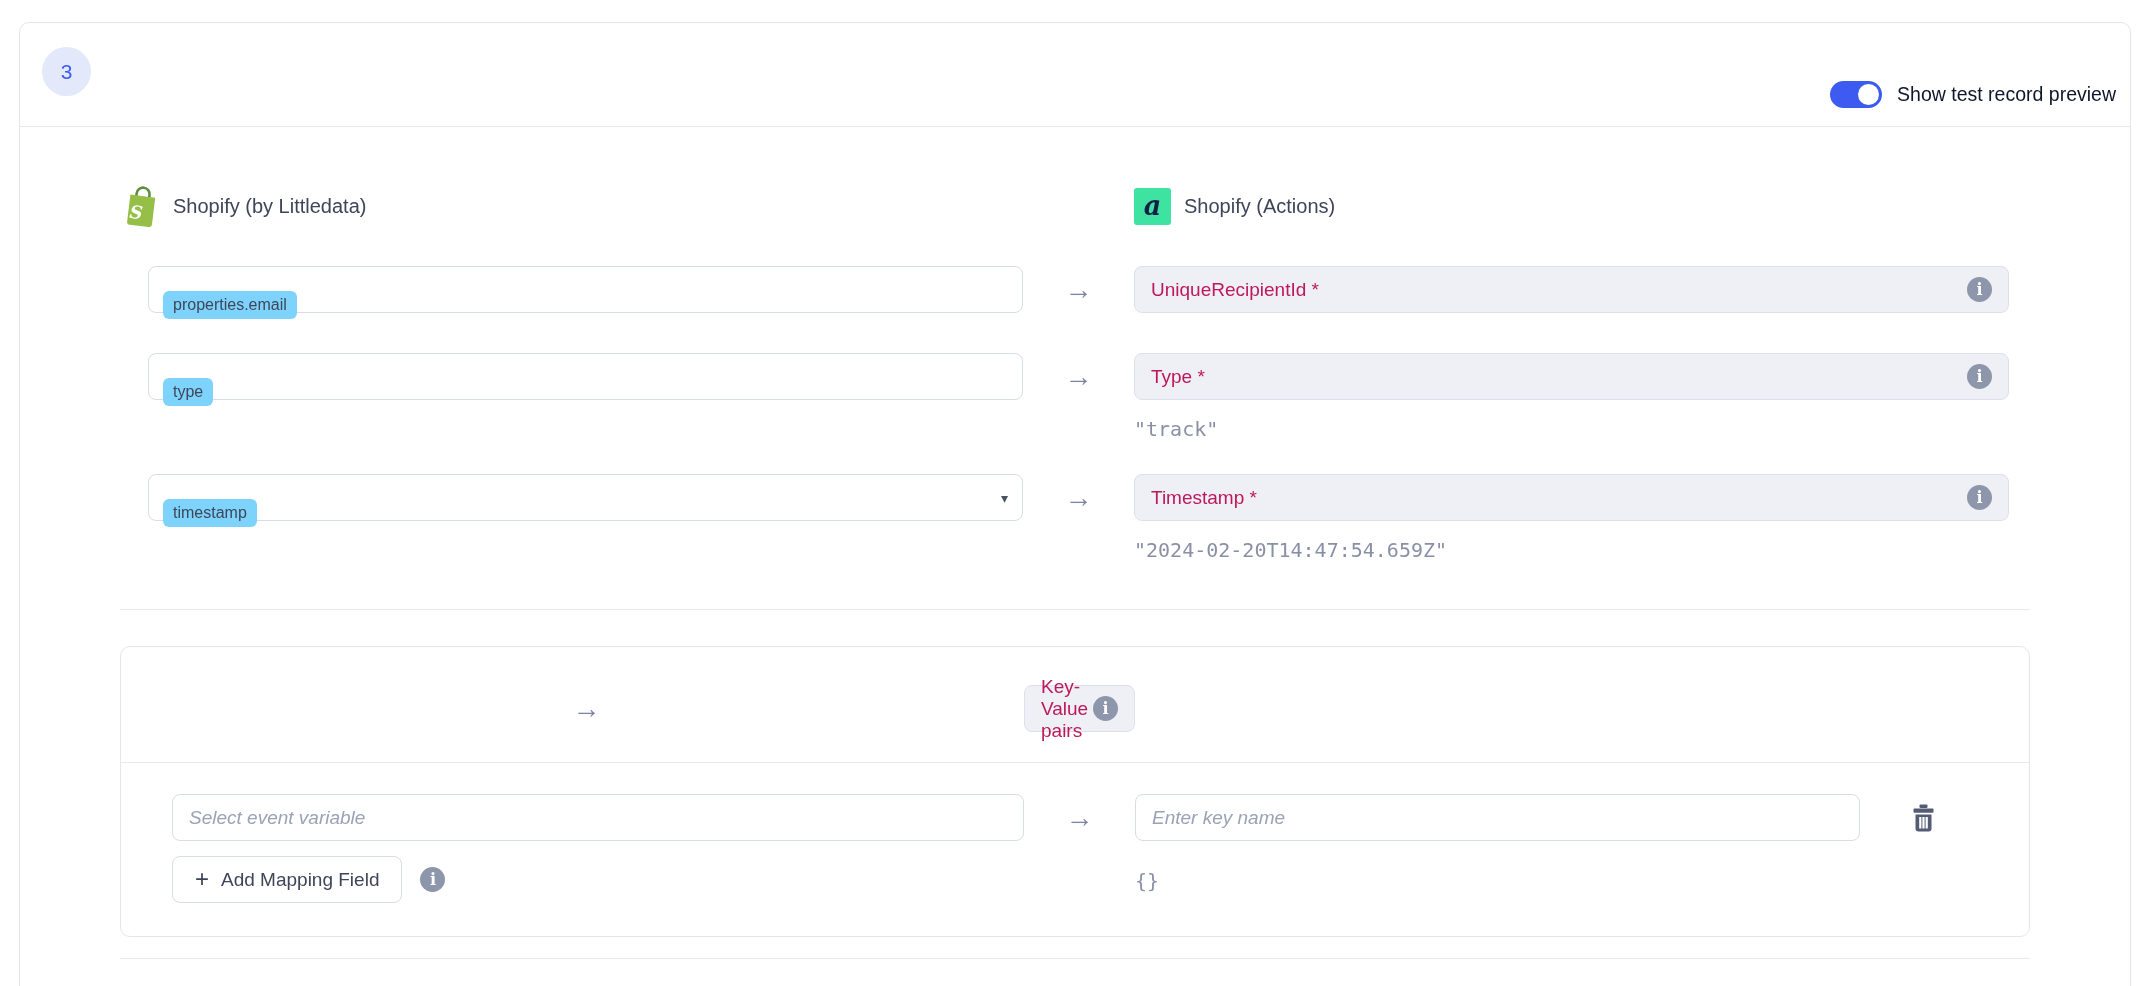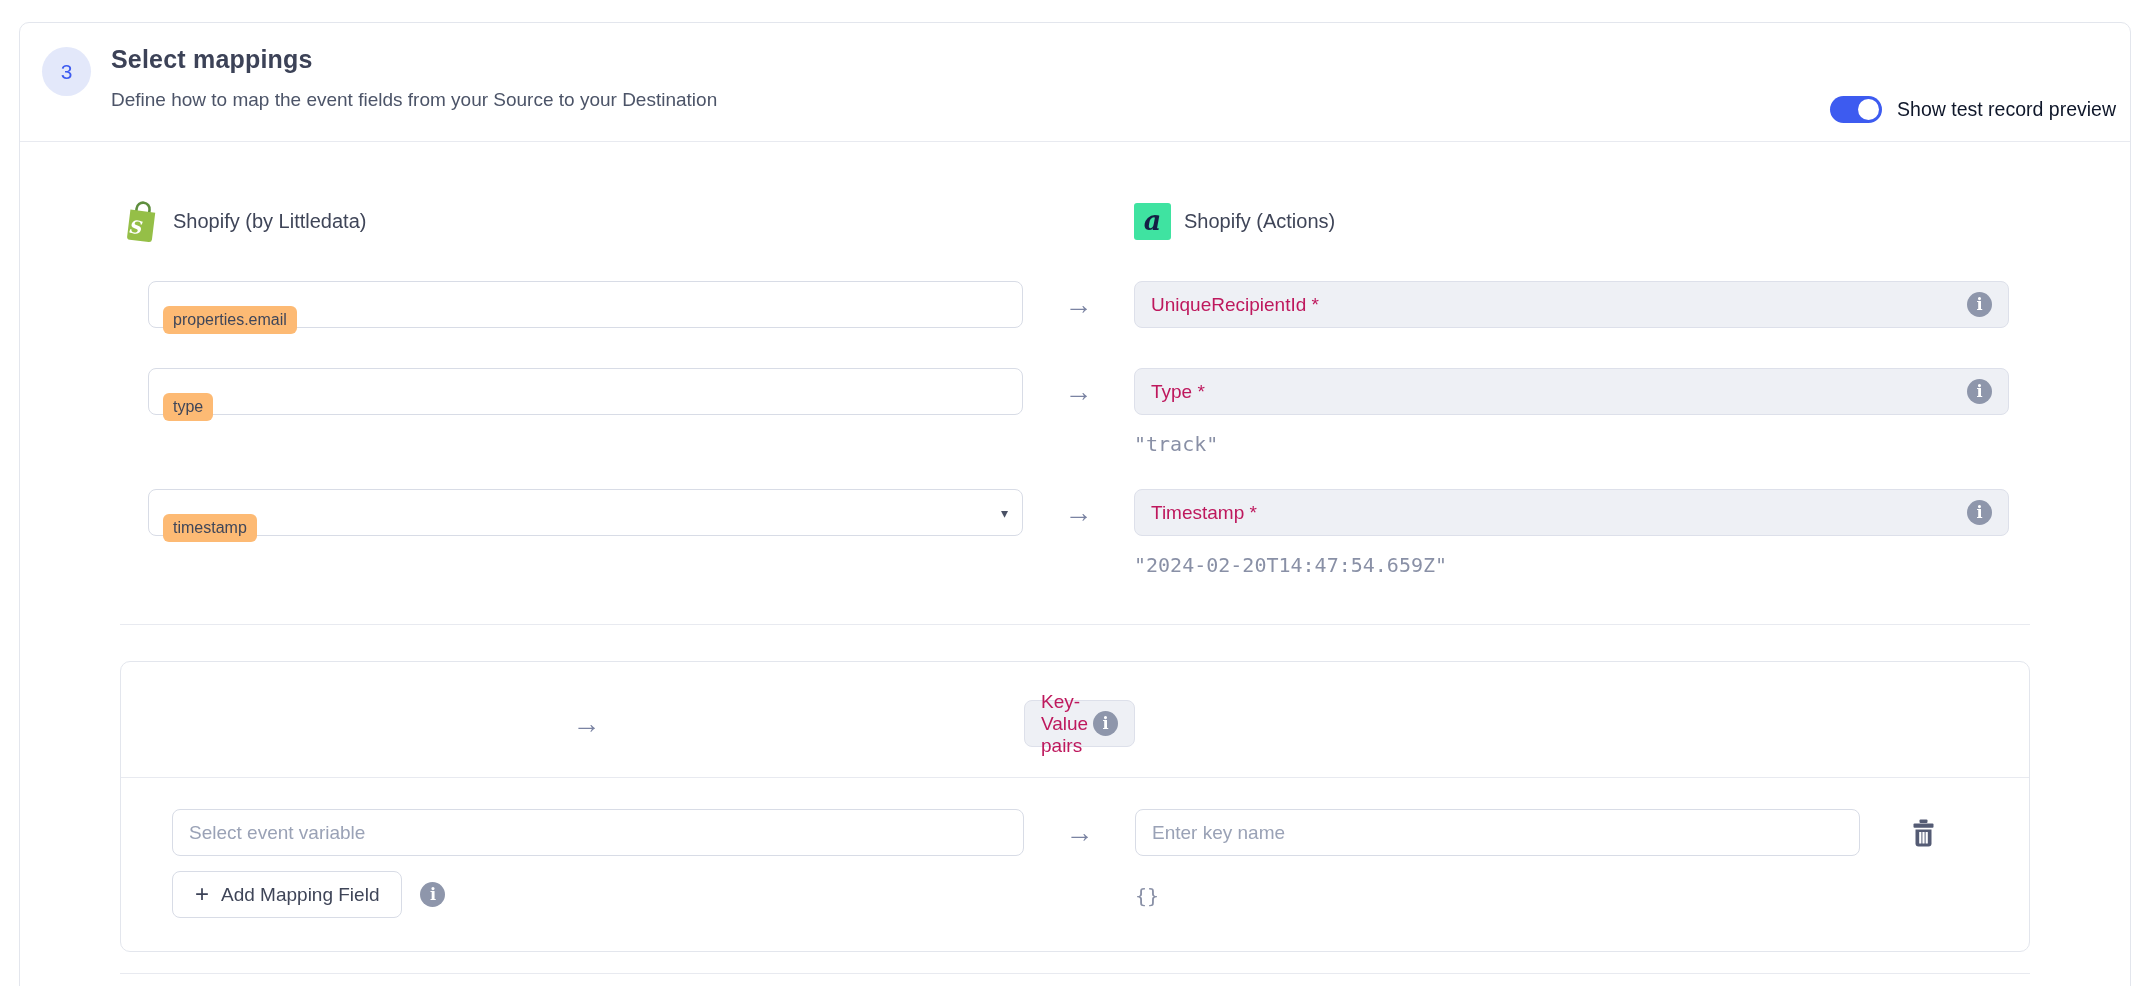--- a/index.html
+++ b/index.html
@@ -34,21 +34,21 @@
                    font-family:"DejaVu Serif", serif; font-style:italic; font-weight:700;
                    font-size:27px; color:#151E45; padding-bottom:3px; }
 
   .map-grid { display:grid; grid-template-columns:875px 111px 875px; margin-left:28px; }
   .row-gap-a { margin-bottom:40px; }
   .row-gap-b { margin-bottom:33px; }
   .row-gap-c { margin-bottom:0; }
 
   .src-box { height:47px; background:#fff; border:1px solid #D8DCE6; border-radius:8px;
              display:flex; align-items:center; justify-content:space-between; padding:0 14px; cursor:text; }
-  .tag-pill { background:#fdba74; border-radius:6px; padding:5px 10px; font-size:16px; color:#3F4659; cursor:pointer;margin-top:30px; }
+  .tag-pill { background:#7dd3fc; border-radius:6px; padding:5px 10px; font-size:16px; color:#3F4659; cursor:pointer;margin-top:30px; }
   .caret { font-size:14px; color:#4A5165; cursor:pointer; line-height:1; }
 
   .arrow-cell { display:flex; align-items:center; justify-content:center; height:47px; }
   .arrow { font-size:28px; color:#7A83A2; }
 
   .dst-box { height:47px; background:#EEF0F5; border:1px solid #DDE0EA; border-radius:8px;
              display:flex; align-items:center; justify-content:space-between; padding:0 16px; }
   .dst-label { font-size:19px; color:#be185d; }
   .info-icon { width:25px; height:25px; border-radius:50%; background:#8E96AB; color:#fff;
                display:flex; align-items:center; justify-content:center;
@@ -61,21 +61,21 @@
   .obj-card { border:1px solid #E3E6ED; border-radius:10px; background:#fff; }
   .obj-top { display:grid; grid-template-columns:875px 111px 875px; padding:38px 28px 30px 28px; align-items:center; }
   .tab-group { display:inline-flex; border:1px solid #D8DCE6; border-radius:8px; overflow:hidden; width:max-content; }
   .tab { height:50px; display:flex; align-items:center; padding:0 22px; font-size:19px;
          background:#fff; color:#3F4558; cursor:pointer; }
   .tab.active { background:#EDEFF5; color:#3D5BF0; border-left:1px solid #D8DCE6; }
   .obj-divider { height:1px; background:#E8EAF0; }
   .obj-bottom { padding:31px 28px 33px 51px; }
   .pair-grid { display:grid; grid-template-columns:852px 111px 725px auto; align-items:center; }
   .text-input { height:47px; width:100%; border:1px solid #D8DCE6; border-radius:8px; padding:0 16px;
-                font-family:"Liberation Sans", sans-serif; font-size:19px; color:#7f1d1d; background:#fff; outline:none; }
+                font-family:"Liberation Sans", sans-serif; font-size:19px; color:#7f1d1d; background:#fff; outline:none;font-style:italic; }
   .text-input::placeholder { color:#9AA2B6; }
   .trash-btn { margin-left:51px; background:none; border:none; cursor:pointer; display:flex; align-items:center; }
   .pair-grid-2 { display:grid; grid-template-columns:852px 111px 725px auto; align-items:start; margin-top:15px; }
   .add-field-wrap { display:flex; align-items:center; gap:18px; }
   .add-btn { height:47px; display:inline-flex; align-items:center; gap:12px; padding:0 22px;
              background:#fff; border:1px solid #D8DCE6; border-radius:8px; font-size:19px; color:#3F4558;
              font-family:"Liberation Sans", sans-serif; cursor:pointer; }
   .plus { font-size:24px; color:#3C4257; line-height:1; margin-top:-2px; }
   .obj-preview { margin-top:13px; font-family:"DejaVu Sans Mono", monospace; font-size:20px; color:#8990A6; }
 
@@ -83,24 +83,20 @@
 </style>
 </head>
 <body>
 
 <div class="page">
   <div class="card">
 
     <div class="card-header">
       <div class="header-left">
         <div class="step-badge">3</div>
-        <div>
-          <div class="page-title">Select mappings</div>
-          <div class="page-desc">Define how to map the event fields from your Source to your Destination</div>
-        </div>
       </div>
       <div class="toggle-row">
         <div class="toggle">
           <div class="toggle-knob"></div>
         </div>
         <span class="toggle-label">Show test record preview</span>
       </div>
     </div>
 
     <div class="card-body">

